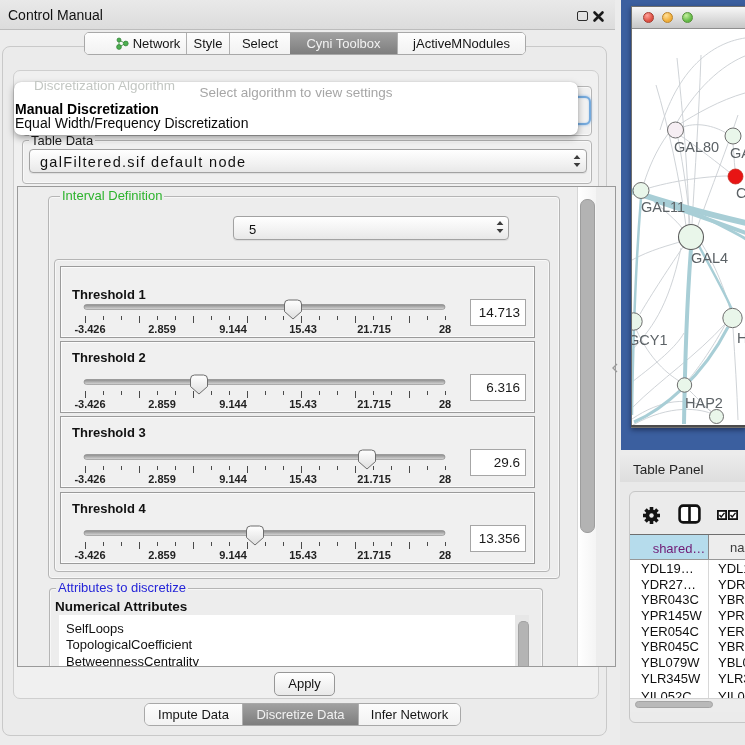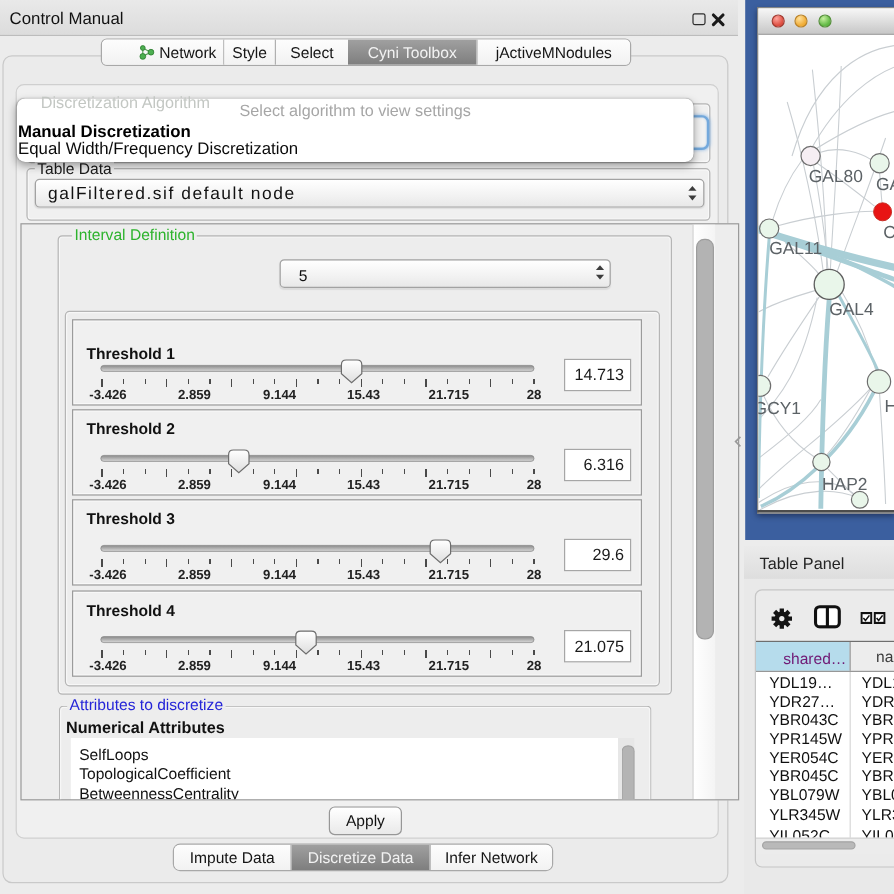--- a/index.html
+++ b/index.html
@@ -225,21 +225,21 @@
       <line x1="367.0" y1="50" x2="367.0" y2="54.0" stroke="#4a4a4a" stroke-width="1" shape-rendering="crispEdges"></line>
       <line x1="385.0" y1="50" x2="385.0" y2="54.0" stroke="#4a4a4a" stroke-width="1" shape-rendering="crispEdges"></line>
       <text x="30" y="66.5" font-size="11" font-weight="bold" fill="#222" text-anchor="middle" font-family="Liberation Sans,sans-serif">-3.426</text>
       <text x="102" y="66.5" font-size="11" font-weight="bold" fill="#222" text-anchor="middle" font-family="Liberation Sans,sans-serif">2.859</text>
       <text x="173" y="66.5" font-size="11" font-weight="bold" fill="#222" text-anchor="middle" font-family="Liberation Sans,sans-serif">9.144</text>
       <text x="243" y="66.5" font-size="11" font-weight="bold" fill="#222" text-anchor="middle" font-family="Liberation Sans,sans-serif">15.43</text>
       <text x="314" y="66.5" font-size="11" font-weight="bold" fill="#222" text-anchor="middle" font-family="Liberation Sans,sans-serif">21.715</text>
       <text x="385" y="66.5" font-size="11" font-weight="bold" fill="#222" text-anchor="middle" font-family="Liberation Sans,sans-serif">28</text>
       <path d="M 186.5 38 q0 -4 4 -4 h9 q4 0 4 4 v7.5 L 195 53 L 186.5 45.5 Z" fill="url(#th305)" stroke="#6d6d6d" stroke-width="1"></path>
     </svg>
-<div class="ab vbox" style="left:452px;top:338px;width:49px;height:25px;line-height:25px;padding-right:5px;">21.075</div>
+<div class="ab vbox" style="left:452px;top:338px;width:49px;height:25px;line-height:25px;padding-right:5px;">13.356</div>
 
 <div class="ab etch" style="left:31px;top:401px;width:492px;height:110px;border-bottom:none;border-bottom-left-radius:0;border-bottom-right-radius:0;"></div>
 <div class="ab glabel" style="left:38px;top:394px;color:#2525d8;background:#ededed;">Attributes to discretize</div>
 <div class="ab t13 bold" style="left:37px;top:412px;font-size:13.5px;">Numerical Attributes</div>
 <div class="ab" style="left:41px;top:428px;width:470px;height:51px;background:#ffffff;"></div>
 <div class="ab t13" style="left:48px;top:434px;">SelfLoops</div>
 <div class="ab t13" style="left:48px;top:450px;">TopologicalCoefficient</div>
 <div class="ab t13" style="left:48px;top:466.5px;">BetweennessCentrality</div>
 <div class="ab" style="left:497px;top:428px;width:14px;height:51px;background:#e7e7e7;"></div>
 <div class="ab" style="left:500px;top:434px;width:9px;height:45px;background:#b4b4b4;border:1px solid #a2a2a2;border-radius:5px 5px 0 0;border-bottom:none;"></div>

